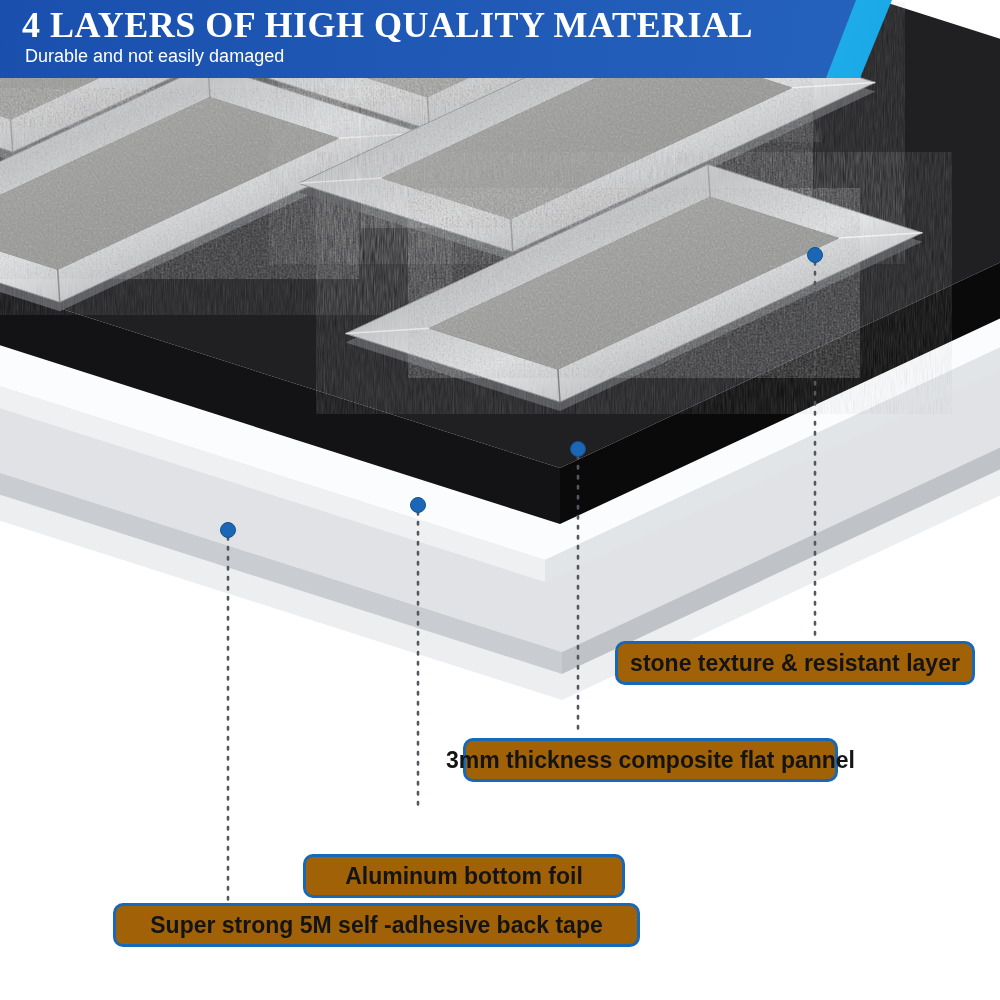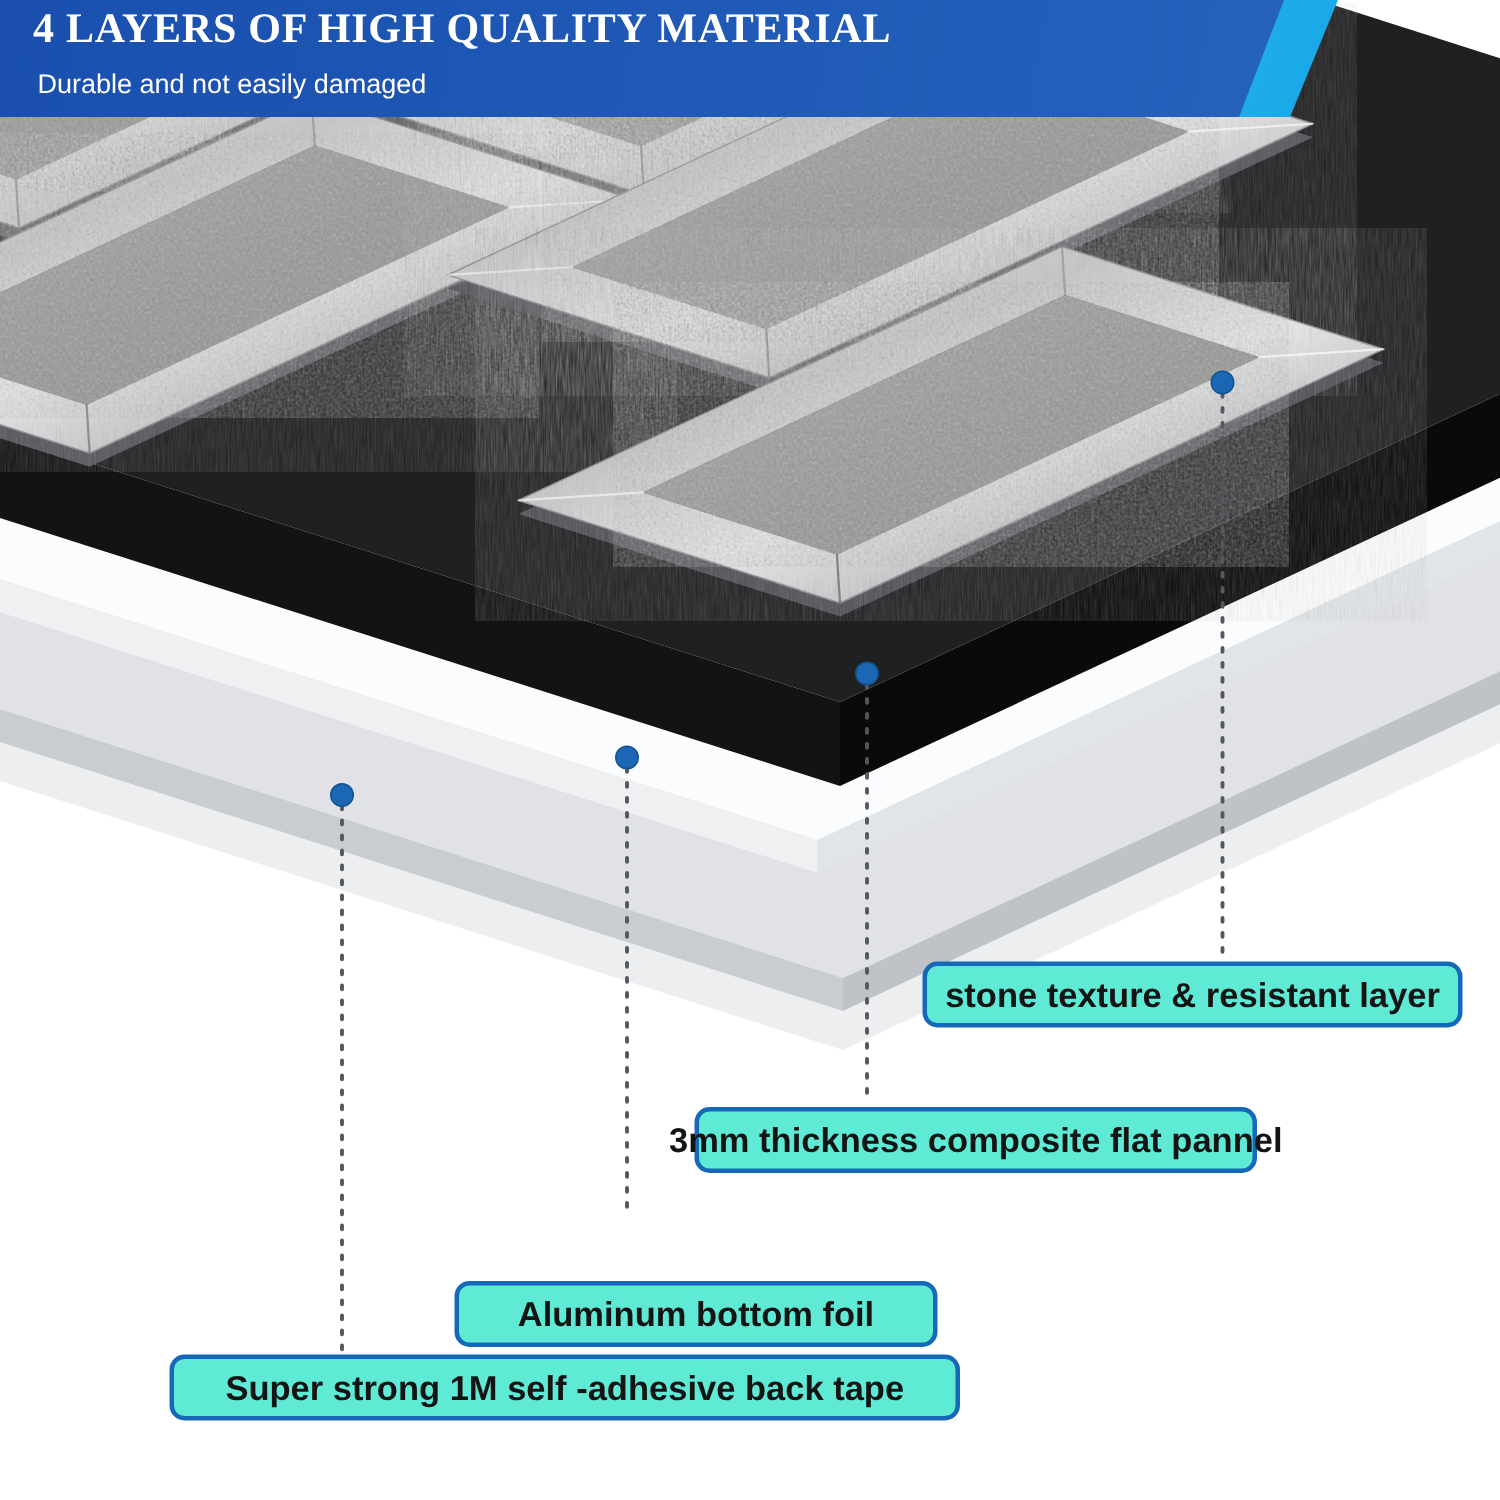--- a/index.html
+++ b/index.html
@@ -14,33 +14,33 @@
     background:linear-gradient(110deg,#5ad0f5,#18a8e8);
     clip-path:polygon(828px 0,892px 0,860px 78px,796px 78px);
   }
   .banner-main{
     position:absolute;left:0;top:0;width:900px;height:78px;
     background:linear-gradient(100deg,#1a4fae,#2563bd);
     clip-path:polygon(0 0,856px 0,826px 78px,0 78px);
   }
   .banner-title{
     position:absolute;left:22px;top:4px;
-    font-family:"Liberation Serif",serif;font-weight:700;font-size:28px;
+    font-family:"Liberation Serif",serif;font-weight:700;font-size:36px;
     letter-spacing:.5px;color:#ffffff;white-space:nowrap;
   }
   .banner-subtitle{
     position:absolute;left:25px;top:46px;
     font-size:18px;color:#ffffff;white-space:nowrap;
   }
   
   .scene{position:absolute;left:0;top:0;width:1000px;height:1000px;}
   
   .pill{
     position:absolute;height:44px;box-sizing:border-box;
-    background:#5eead4;border:3px solid #1668b8;border-radius:10px;
+    background:#a16207;border:3px solid #1668b8;border-radius:10px;
     display:flex;align-items:center;justify-content:center;
     font-weight:700;font-size:23px;color:#141414;white-space:nowrap;
   }
   .pill-stone{left:615px;top:641px;width:360px;}
   .pill-panel{left:463px;top:738px;width:375px;}
   .pill-foil{left:303px;top:810px;width:322px;margin-top:44px;}
   .pill-tape{left:113px;top:903px;width:527px;}
 </style>
 </head>
 <body>
@@ -171,21 +171,21 @@
 <div class="pill pill-stone">
   <span>stone texture &amp; resistant layer</span>
 </div>
 <div class="pill pill-panel">
   <span>3mm thickness composite flat pannel</span>
 </div>
 <div class="pill pill-foil">
   <span>Aluminum bottom foil</span>
 </div>
 <div class="pill pill-tape">
-  <span>Super strong 1M self -adhesive back tape</span>
+  <span>Super strong 5M self -adhesive back tape</span>
 </div>
 
 <div class="banner-wrap">
   <div class="banner-accent"></div>
   <div class="banner-main"></div>
   <div class="banner-title">4 LAYERS OF HIGH QUALITY MATERIAL</div>
   <div class="banner-subtitle">Durable and not easily damaged</div>
 </div>
 
 </body></html>

